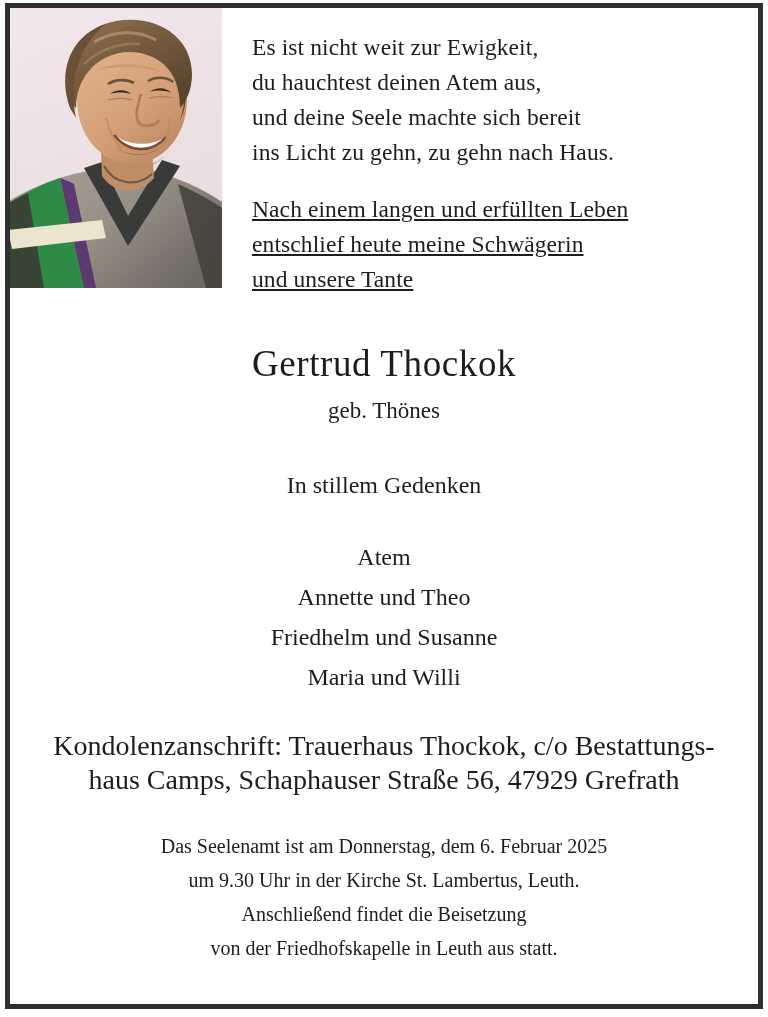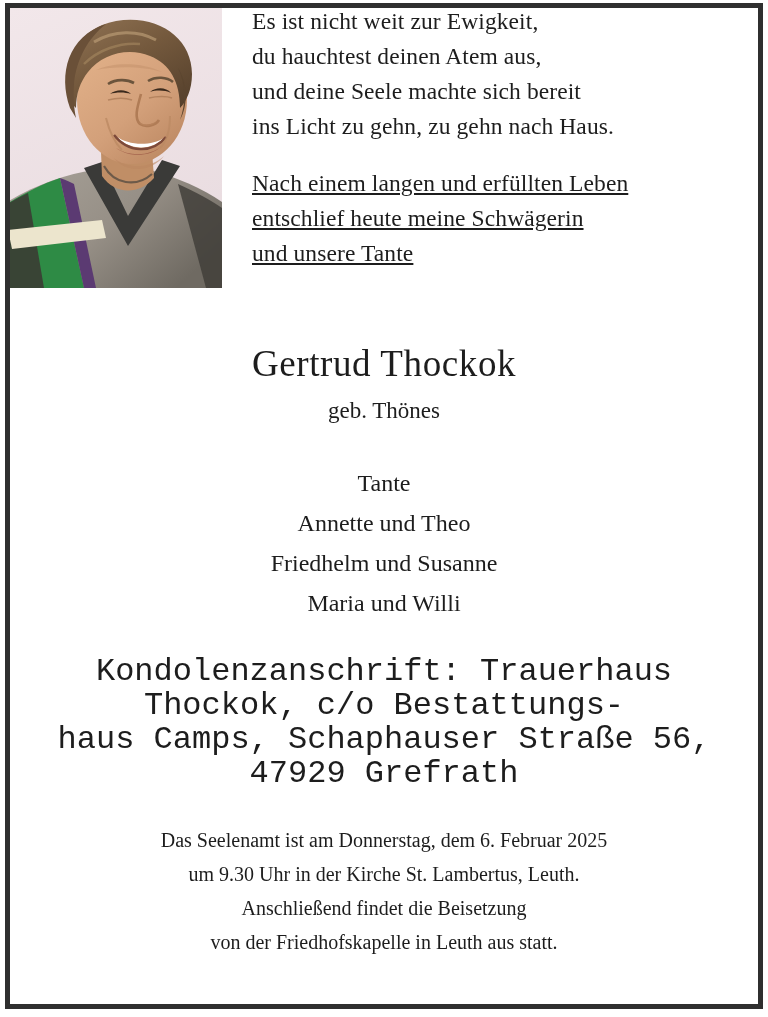--- a/index.html
+++ b/index.html
@@ -44,21 +44,21 @@
     overflow: hidden;
     background: #efe3e6;
     z-index: 2;
   }
   .photo svg { display: block; width: 100%; height: 100%; }
 
   
   .verse-block {
     position: absolute;
     left: 252px;
-    top: 4px;
+    top: 30px;
     width: 500px;
     z-index: 3;
   }
   .verse {
     font-size: 23.5px;
     line-height: 35px;
     color: #1d1d1d;
     white-space: pre-line;
     letter-spacing: 0.1px;
   }
@@ -106,25 +106,24 @@
 
   .survivors {
     margin-top: 36px;
   }
   .survivor {
     font-size: 24px;
     line-height: 40px;
   }
 
   .condolence {
-    font-size: 32px;
+    font-size: 28px;
     line-height: 34px;
     margin-top: 32px;
     white-space: pre-line;
-    font-family: Liberation Mono, monospace;
   }
 
   .service {
     font-size: 20px;
     line-height: 34px;
     margin-top: 32px;
     white-space: pre-line;
   }
 </style>
 </head>
@@ -225,23 +224,24 @@
 entschlief heute meine Schwägerin
 und unsere Tante</div>
   </div>
 
   <div class="center-block">
 
     <div class="deceased-name">Gertrud Thockok</div>
     <div class="maiden-name">geb. Thönes</div>
 
 
+    <div class="memorial-line">In stillem Gedenken</div>
 
     <div class="survivors">
-      <div class="survivor">Tante</div>
+      <div class="survivor">Atem</div>
       <div class="survivor">Annette und Theo</div>
       <div class="survivor">Friedhelm und Susanne</div>
       <div class="survivor">Maria und Willi</div>
     </div>
 
     <div class="condolence">Kondolenzanschrift: Trauerhaus Thockok, c/o Bestattungs-
 haus Camps, Schaphauser Straße 56, 47929 Grefrath</div>
 
     <div class="service">Das Seelenamt ist am Donnerstag, dem 6. Februar 2025
 um 9.30 Uhr in der Kirche St. Lambertus, Leuth.

